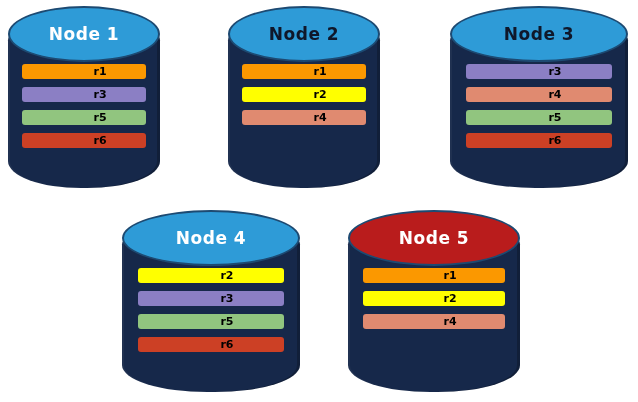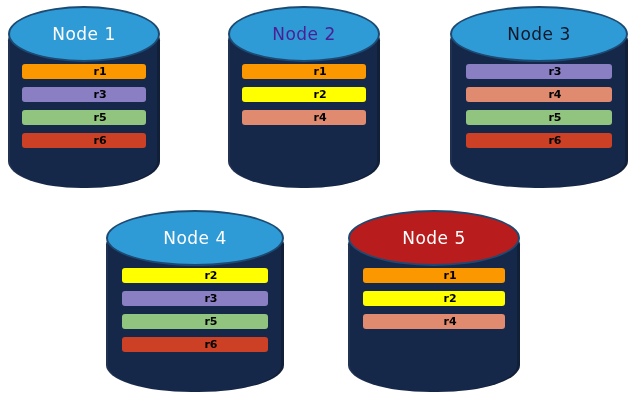--- a/index.html
+++ b/index.html
@@ -58,21 +58,21 @@
     border-radius: 50% / 50%;
     border: 2px solid #1d4a72;
     box-sizing: border-box;
     display: flex;
     align-items: center;
     justify-content: center;
   }
 
   .node-title {
     color: #ffffff;
-    font-weight: normal;
+    font-weight: bold;
     font-size: 17px;
     letter-spacing: 0.5px;
     white-space: nowrap;
     user-select: none;
   }
 
   
   .replica-list {
     position: absolute;
     left: 0;
@@ -127,21 +127,21 @@
         </div>
         <div class="replica-bar" style="background: rgb(204, 64, 37);">
           <span class="replica-label" style="color: rgb(0, 0, 0);">r6</span>
         </div>
       </div>
     </div>
     <div class="node" style="left: 228px; top: 6px; width: 152px; height: 182px;">
       <div class="node-shell">
         <div class="node-body" style="background: rgb(22, 40, 74);"></div>
         <div class="node-top" style="background: rgb(46, 155, 215);">
-          <span class="node-title" style="color: #4c1d95;">Node 2</span>
+          <span class="node-title" style="color: #0f172a;">Node 2</span>
         </div>
       </div>
       <div class="replica-list">
         <div class="replica-bar" style="background: rgb(251, 152, 0);">
           <span class="replica-label" style="color: rgb(0, 0, 0);">r1</span>
         </div>
         <div class="replica-bar" style="background: rgb(255, 255, 0);">
           <span class="replica-label" style="color: rgb(0, 0, 0);">r2</span>
         </div>
         <div class="replica-bar" style="background: rgb(224, 138, 112);">
@@ -164,21 +164,21 @@
           <span class="replica-label" style="color: rgb(0, 0, 0);">r4</span>
         </div>
         <div class="replica-bar" style="background: rgb(145, 197, 127);">
           <span class="replica-label" style="color: rgb(0, 0, 0);">r5</span>
         </div>
         <div class="replica-bar" style="background: rgb(204, 64, 37);">
           <span class="replica-label" style="color: rgb(0, 0, 0);">r6</span>
         </div>
       </div>
     </div>
-    <div class="node" style="left: 106px; top: 210px; width: 178px; height: 182px;">
+    <div class="node" style="left: 122px; top: 210px; width: 178px; height: 182px;">
       <div class="node-shell">
         <div class="node-body" style="background: rgb(22, 40, 74);"></div>
         <div class="node-top" style="background: rgb(46, 155, 215);">
           <span class="node-title" style="color: rgb(255, 255, 255);">Node 4</span>
         </div>
       </div>
       <div class="replica-list">
         <div class="replica-bar" style="background: rgb(255, 255, 0);">
           <span class="replica-label" style="color: rgb(0, 0, 0);">r2</span>
         </div>

